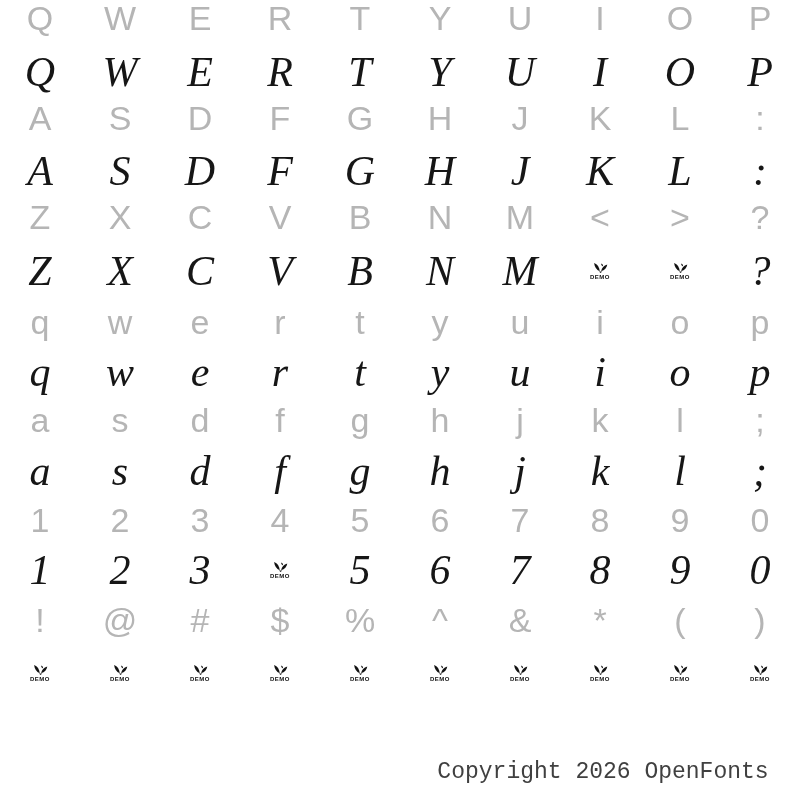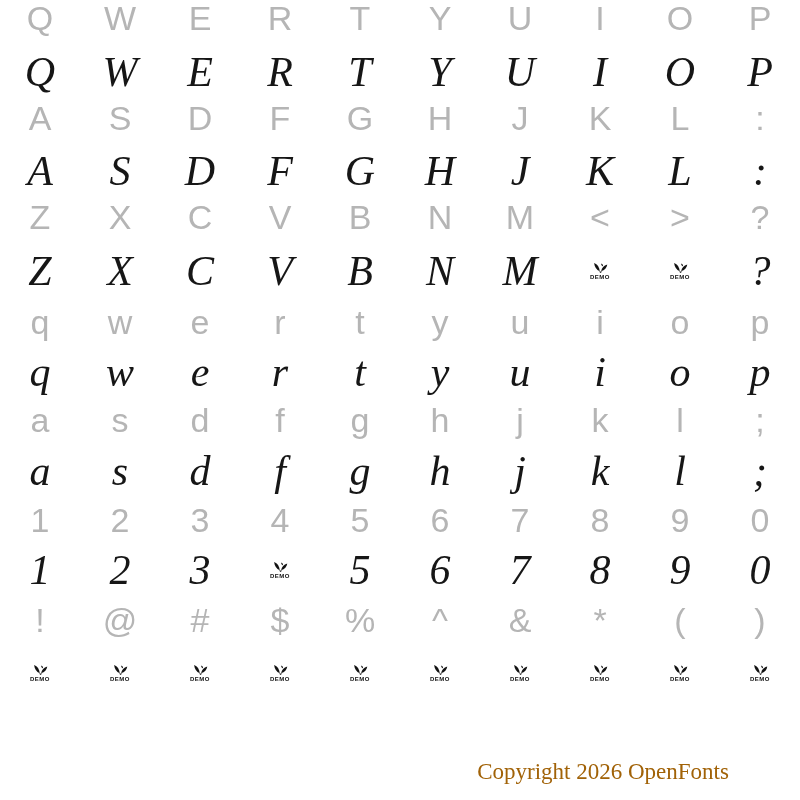--- a/index.html
+++ b/index.html
@@ -61,23 +61,23 @@
     letter-spacing: 0.5px;
     color: #111111;
     margin-top: 1px;
   }
   #copyright {
     position: absolute;
     top: 759px;
     left: 603px;
     transform: translateX(-50%);
     white-space: nowrap;
-    font-family: Liberation Serif, serif;
+    font-family: Liberation Mono, monospace;
     font-size: 23px;
-    color: #a16207;
+    color: #404040;
   }
 </style>
 </head>
 <body>
 
 <div id="sheet">
   <div id="copyright">Copyright 2026 OpenFonts</div>
 <div class="row reference" style="top: -7px;">
       <div class="cell">Q</div>
       <div class="cell">W</div>

